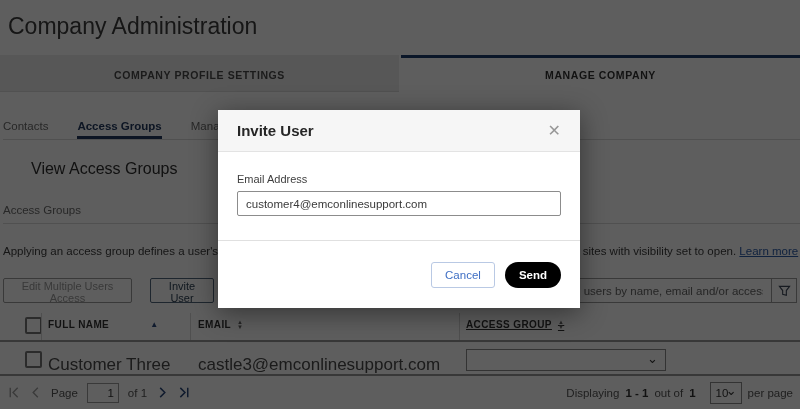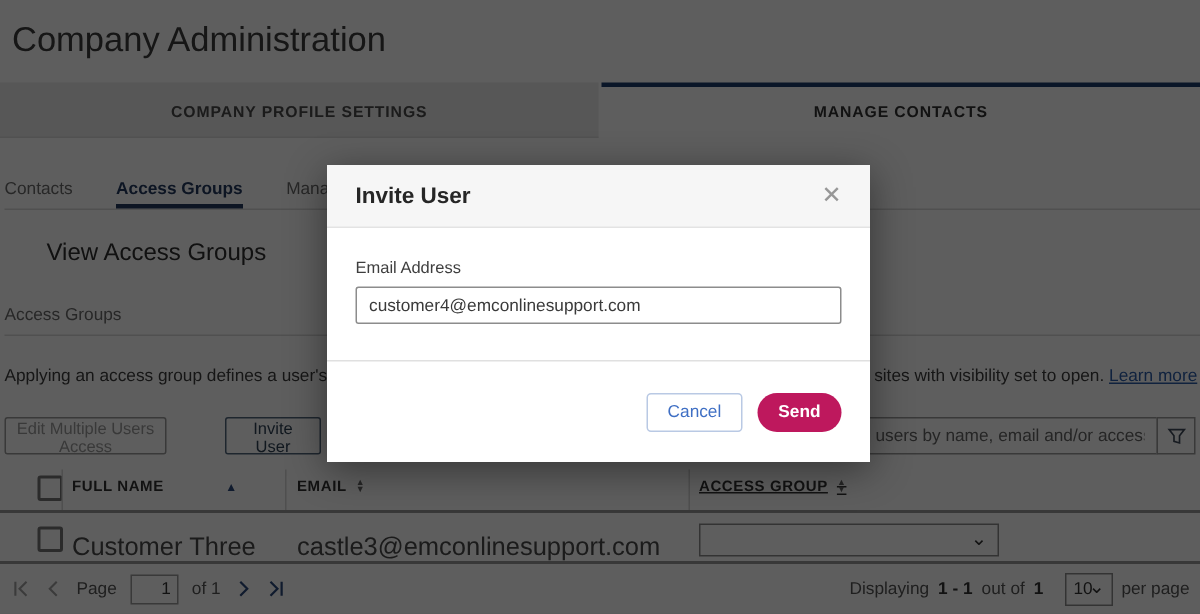--- a/index.html
+++ b/index.html
@@ -23,21 +23,21 @@
   .view-tabs{top:200px;}
   .section-title{position:absolute;top:160px;left:3px;font-size:16px;font-weight:normal;color:#2e2e2e;margin-left:28px;}
   
   .description{position:absolute;top:245px;left:0;right:0;height:16px;font-size:11.5px;color:#3d3d3d;}
   .desc-left{position:absolute;left:3px;white-space:nowrap;}
   .desc-right{position:absolute;left:577px;white-space:nowrap;}
   .learn-more{color:#2d5da9;text-decoration:underline;cursor:pointer;}
   
   .btn{position:absolute;top:278px;height:25px;border:1px solid #9a9a9a;border-radius:2px;
        background:#fff;font-size:11px;font-family:inherit;box-sizing:border-box;cursor:pointer;}
-  .edit-btn{left:3px;width:108px;color:#9a9a9a;}
+  .edit-btn{left:3px;width:129px;color:#9a9a9a;}
   .invite-btn{left:150px;width:64px;color:#2f4256;border-color:#53677e;}
   .search-input{position:absolute;top:278px;left:535px;width:237px;height:25px;border:1px solid #9a9a9a;
        padding:0 8px;font-size:11.5px;color:#333;box-sizing:border-box;font-family:inherit;}
   .search-input::placeholder{color:#666;}
   .filter-btn{position:absolute;top:278px;left:771px;width:26px;height:25px;border:1px solid #9a9a9a;
        background:#fff;box-sizing:border-box;display:flex;align-items:center;justify-content:center;cursor:pointer;}
   
   .col-sep{position:absolute;top:313px;width:1px;height:27px;background:#d5d5d5;}
   .cb{position:absolute;width:13px;height:13px;border:2px solid #757575;border-radius:2px;background:#fff;cursor:pointer;}
   .th{position:absolute;top:319px;font-size:10px;font-weight:bold;letter-spacing:.4px;color:#333;
@@ -71,33 +71,33 @@
   .modal-title{font-size:15px;font-weight:bold;color:#262626;}
   .modal-close{margin-left:auto;color:#979797;font-size:16px;line-height:1;cursor:pointer;}
   .modal-body{padding:21px 19px 0;}
   .email-label{font-size:11px;color:#3e3e3e;margin-bottom:6px;}
   .email-input{width:100%;height:25px;border:1px solid #8c8c8c;border-radius:2px;padding:0 8px;
       font-size:11.5px;color:#3a3a3a;box-sizing:border-box;font-family:inherit;}
   .modal-footer{position:absolute;bottom:0;left:0;right:0;height:68px;border-top:1px solid #e0e0e0;
       display:flex;align-items:center;justify-content:flex-end;gap:10px;padding:0 19px;box-sizing:border-box;}
   .cancel-btn{height:26px;padding:0 13px;border:1px solid #b9c9e4;border-radius:3px;background:#fff;
       color:#3f6fc4;font-size:11.5px;font-family:inherit;cursor:pointer;}
-  .send-btn{height:26px;padding:0 14px;border:none;border-radius:13px;background:#be185d;color:#fff;
+  .send-btn{height:26px;padding:0 14px;border:none;border-radius:13px;background:#000000;color:#fff;
       font-size:11.5px;font-weight:bold;font-family:inherit;cursor:pointer;}
 </style>
 </head>
 <body>
 
 <div class="page">
 
   <div class="app-title">Company Administration</div>
 
   <div class="main-tabs">
     <div class="main-tab">COMPANY PROFILE SETTINGS</div>
-    <div class="main-tab active">MANAGE CONTACTS</div>
+    <div class="main-tab active">MANAGE COMPANY</div>
   </div>
 
   <div class="tabs-row subtabs">
     <div class="tab">Contacts</div>
     <div class="tab active">Access Groups</div>
     <div class="tab">Manage Appr</div>
   </div>
 
   <div class="section-title">View Access Groups</div>
 

